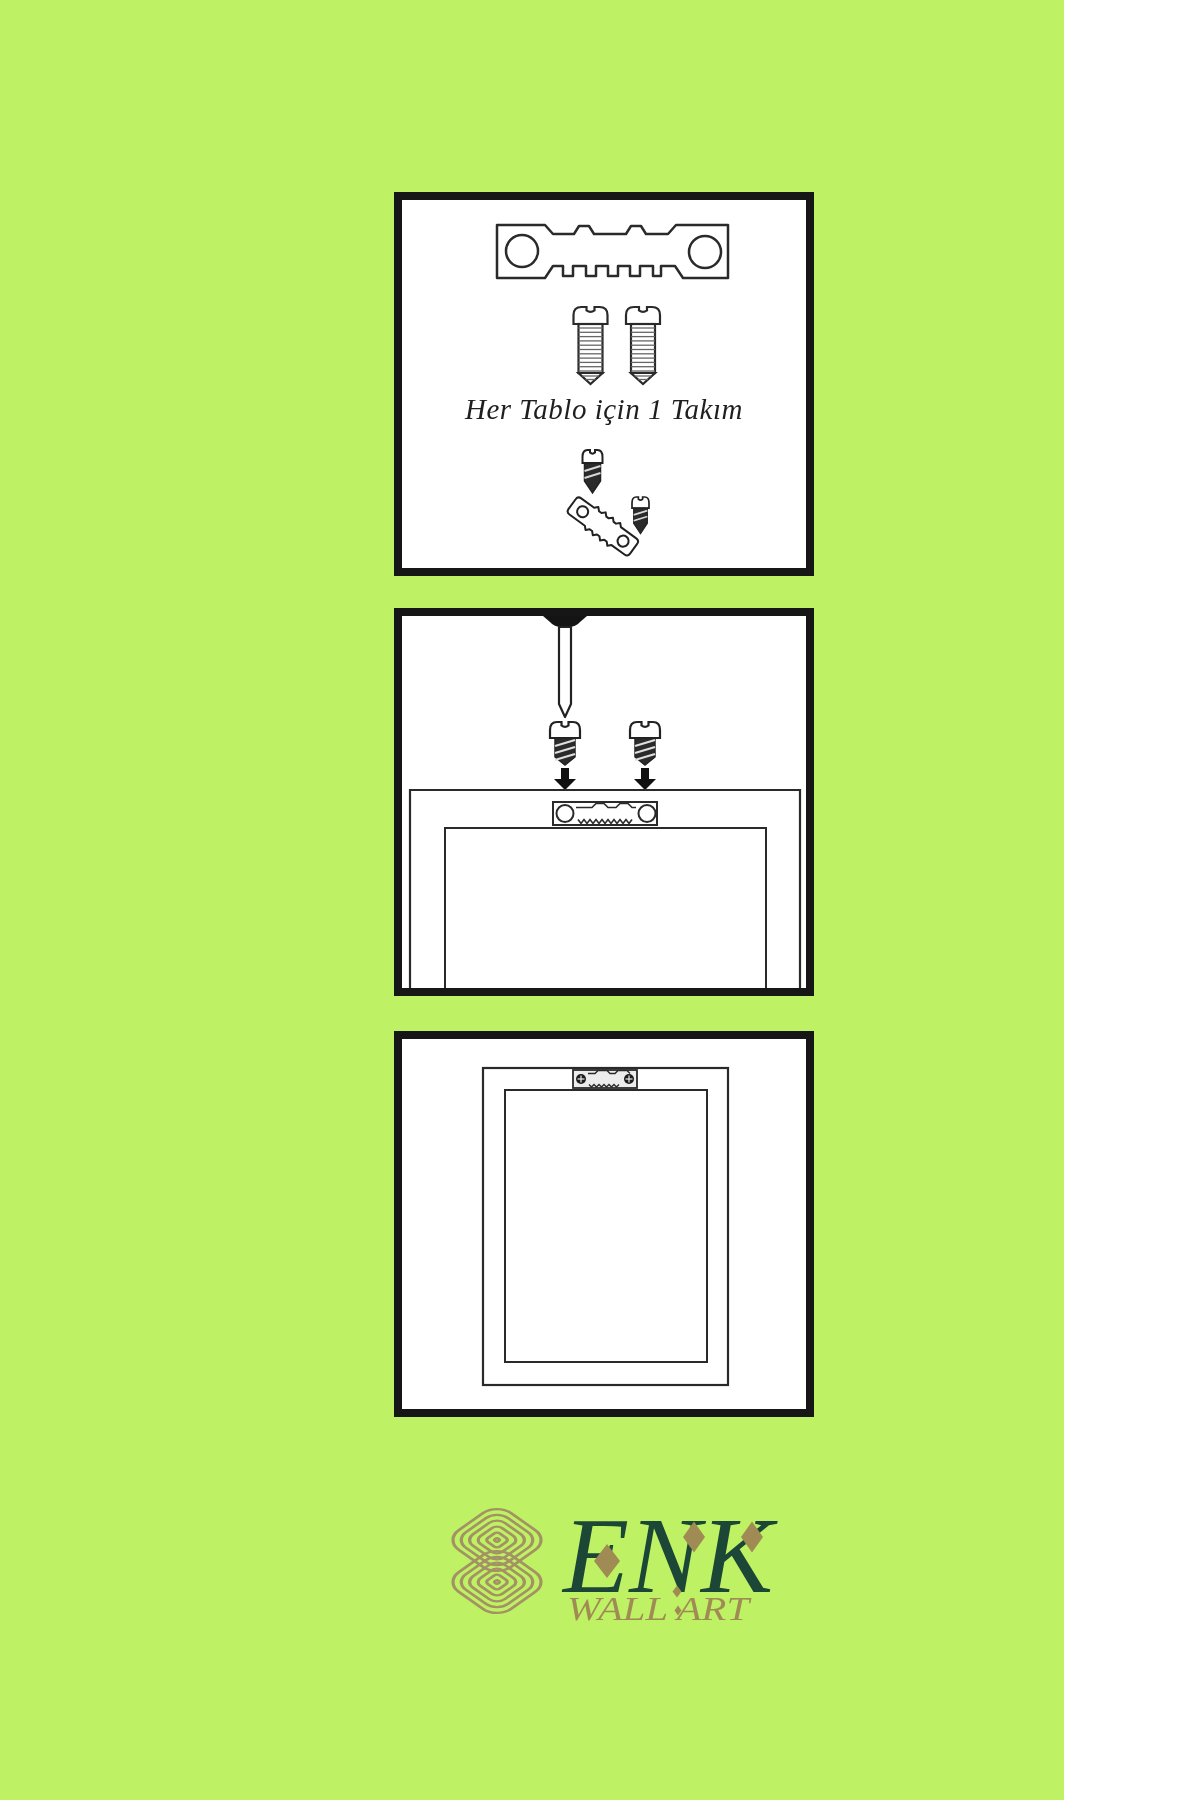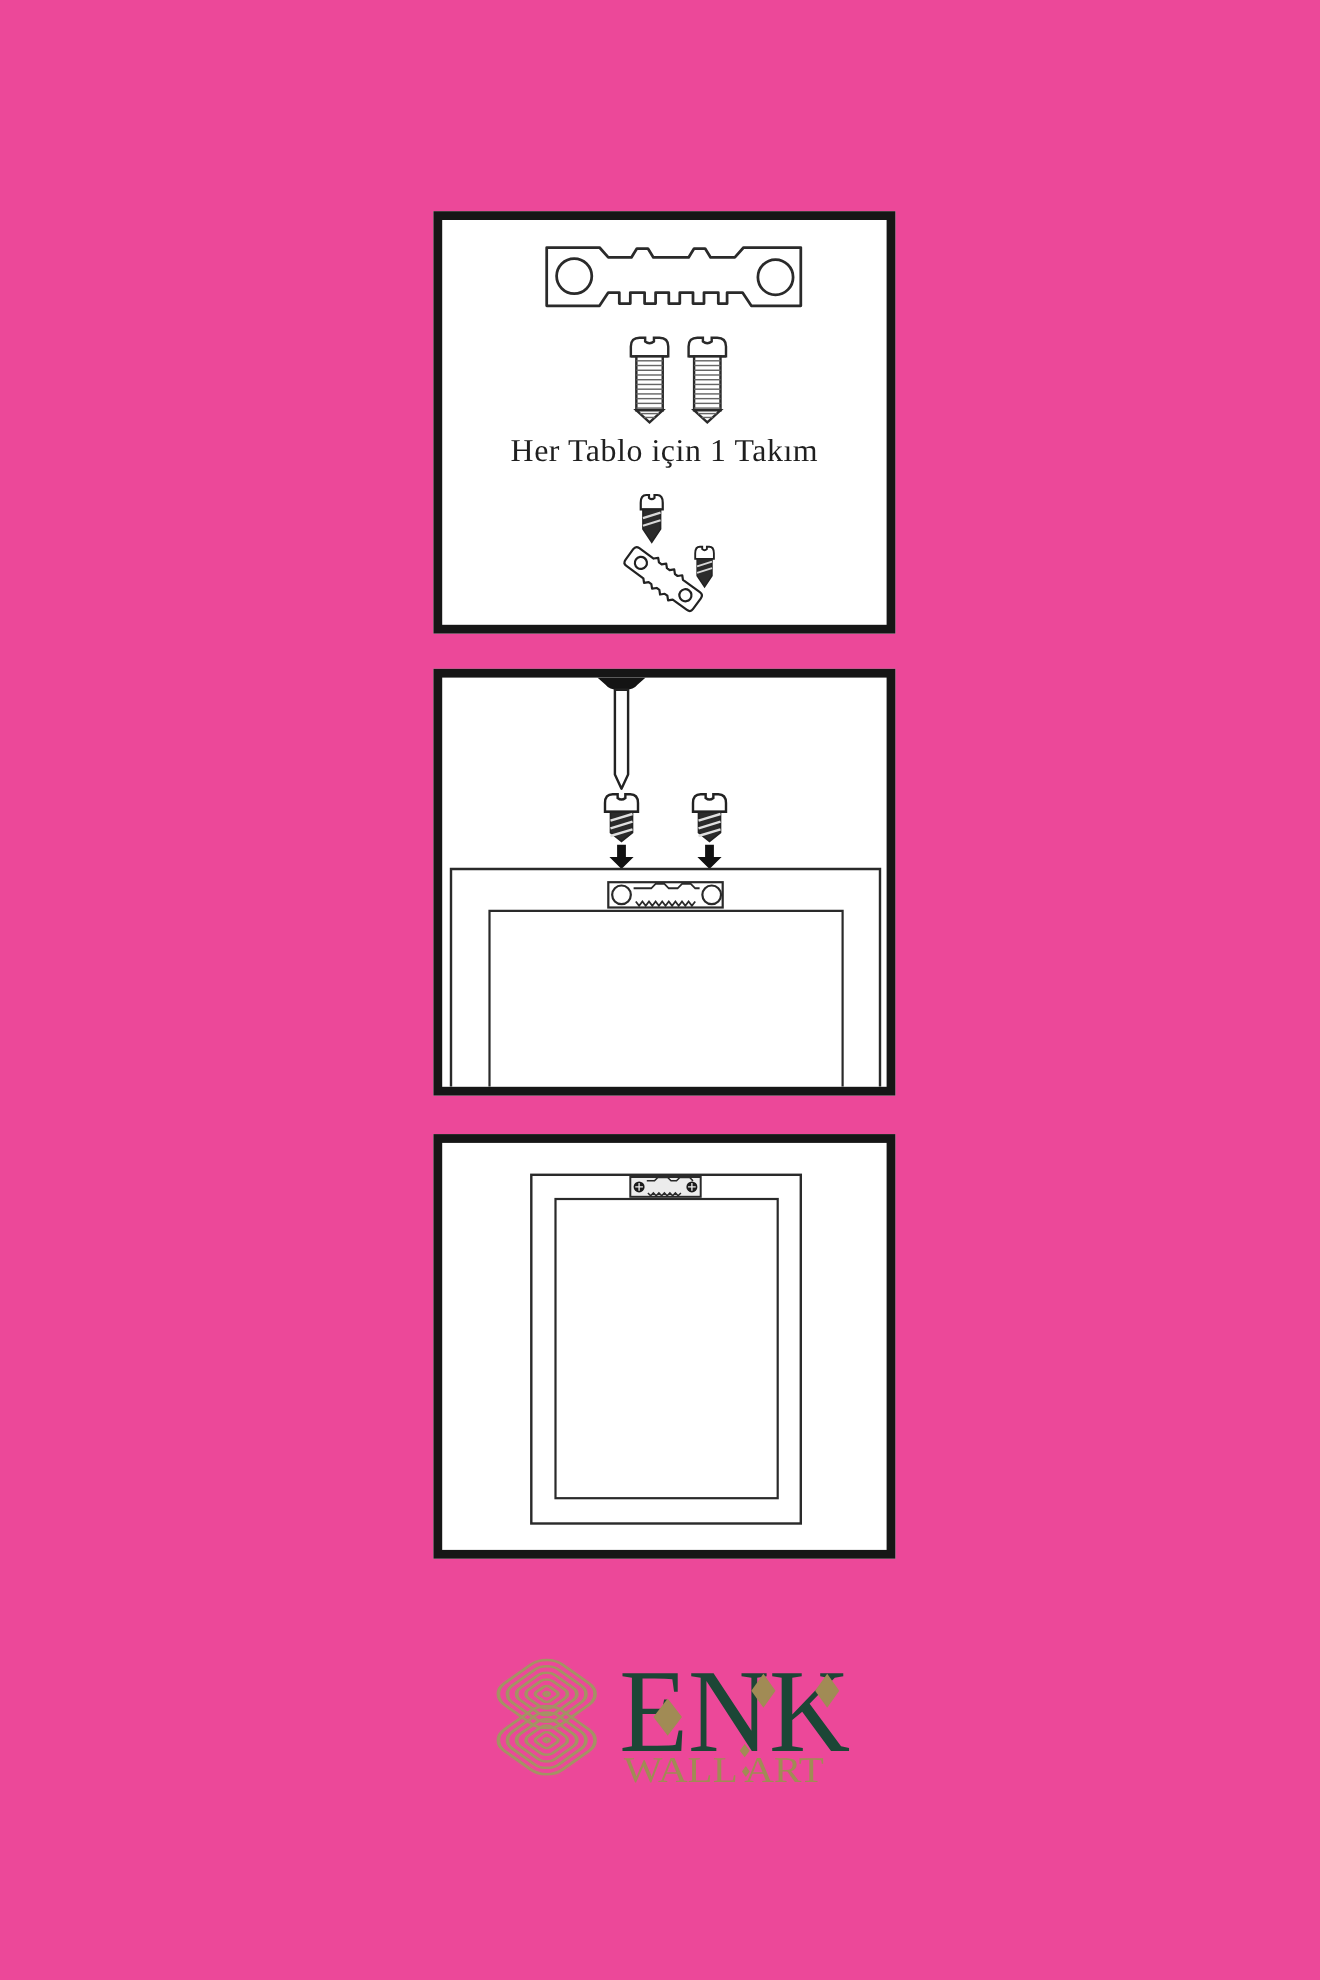--- a/index.html
+++ b/index.html
@@ -1,17 +1,17 @@
 <!DOCTYPE html>
 <html><head>
 <meta charset="utf-8">
 <style>
   html,body{margin:0;padding:0;background:#ffffff;}
-  #page{position:relative;width:1200px;height:1800px;background:#ec4899;overflow:hidden;
-        font-family:"Liberation Serif","DejaVu Serif",serif;}
+  #page{position:relative;width:1064px;height:1800px;background:#bef264;overflow:hidden;
+        font-family:"Liberation Serif","DejaVu Serif",serif;font-style:italic;}
   .panel{position:absolute;left:394px;width:420px;border:8px solid #161616;
          background:#ffffff;box-sizing:border-box;}
   #panel1{top:192px;height:384px;}
   #panel2{top:608px;height:388px;}
   #panel3{top:1031px;height:386px;}
   .panel svg{display:block;}
   #logo{position:absolute;left:430px;top:1480px;width:360px;height:160px;}
   svg text{font-family:"Liberation Serif","DejaVu Serif",serif;}
 </style>
 </head>

